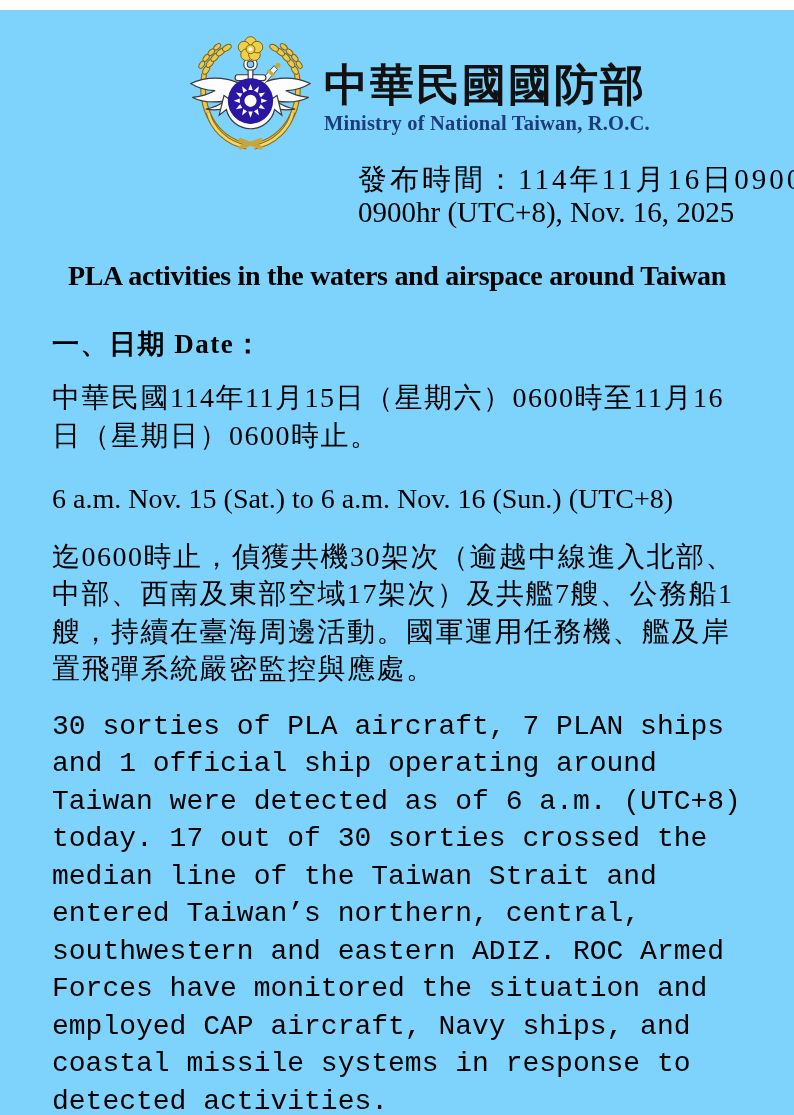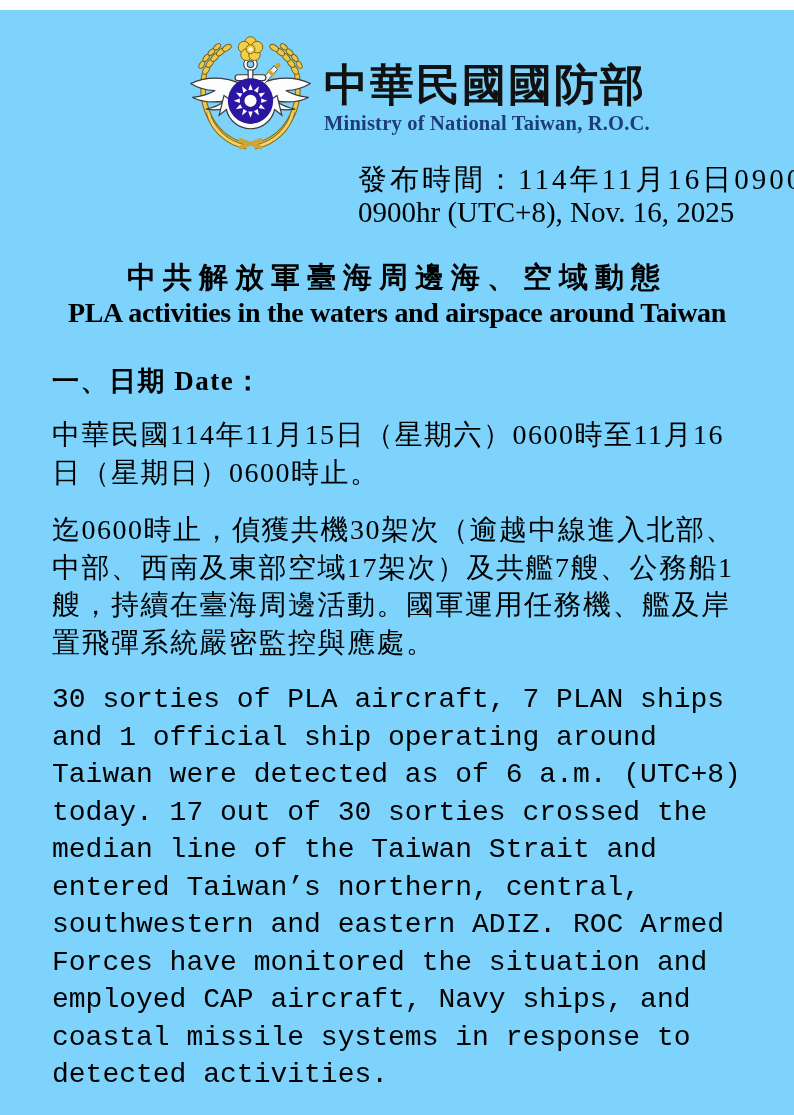--- a/index.html
+++ b/index.html
@@ -171,27 +171,27 @@
       <div class="org-en">Ministry of National Taiwan, R.O.C.</div>
     </div>
   </div>
 
   <div class="release">
     <div class="release-zh">發布時間：114年11月16日0900時</div>
     <div class="release-en">0900hr (UTC+8), Nov. 16, 2025</div>
   </div>
 
   <div class="doc-title">
-    <div class="doc-title-zh">中共解放軍臺海周邊海、空域動態</div>
     <div class="doc-title-en">PLA activities in the waters and airspace around Taiwan</div>
   </div>
 
   <div class="body-content">
 
     <div class="section-heading first">一、日期 Date：</div>
     <p class="para para-zh mt-date-zh">中華民國114年11月15日（星期六）0600時至11月16日（星期日）0600時止。</p>
+    <p class="para para-en mt-date-en">6 a.m. Nov. 15 (Sat.) to 6 a.m. Nov. 16 (Sun.) (UTC+8)</p>
 
     <p class="para para-zh mt-act-zh">迄0600時止，偵獲共機30架次（逾越中線進入北部、中部、西南及東部空域17架次）及共艦7艘、公務船1艘，持續在臺海周邊活動。國軍運用任務機、艦及岸置飛彈系統嚴密監控與應處。</p>
     <p class="para para-en mt-act-en">30 sorties of PLA aircraft, 7 PLAN ships and 1 official ship operating around Taiwan were detected as of 6 a.m. (UTC+8) today. 17 out of 30 sorties crossed the median line of the Taiwan Strait and entered Taiwan’s northern, central, southwestern and eastern ADIZ. ROC Armed Forces have monitored the situation and employed CAP aircraft, Navy ships, and coastal missile systems in response to detected activities.</p>
 
   </div>
 
 </div>
 
 </body></html>

